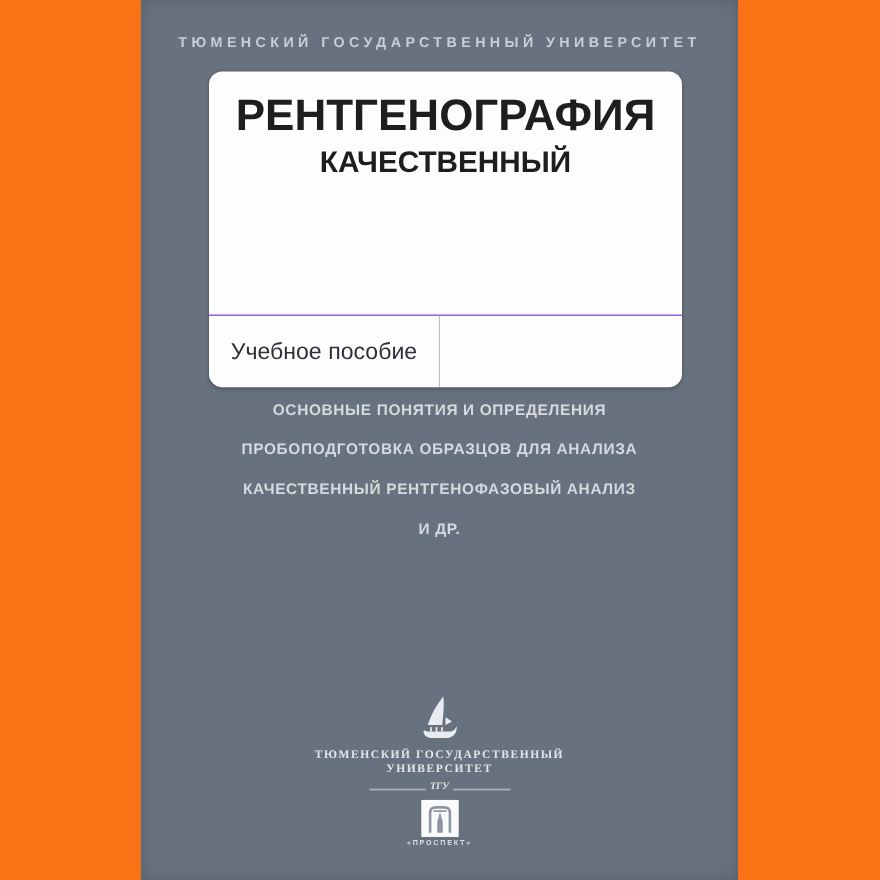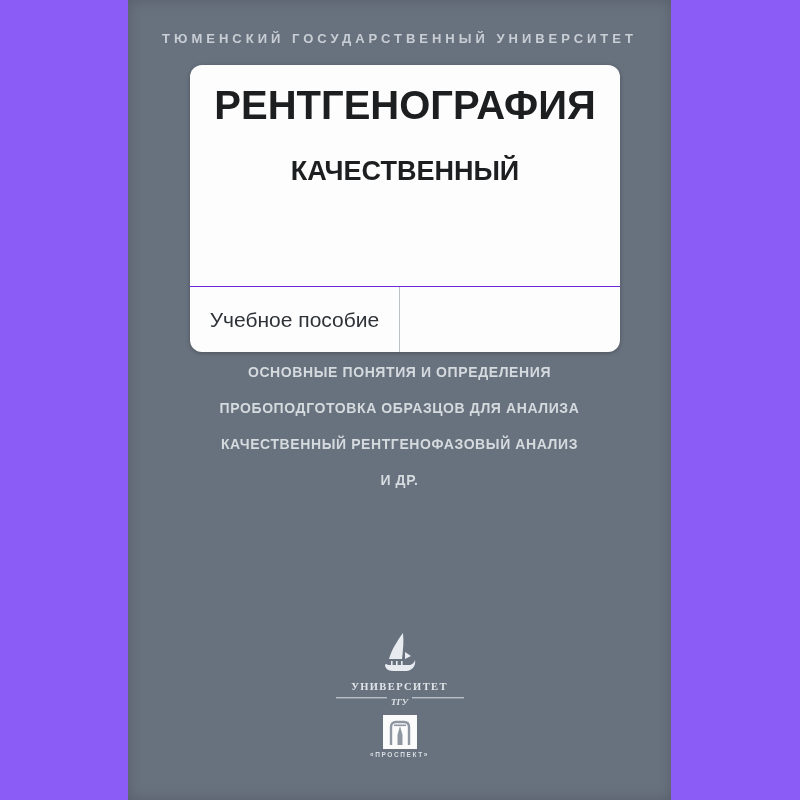--- a/index.html
+++ b/index.html
@@ -2,21 +2,21 @@
 <html><head>
 <meta charset="utf-8">
 <style>
   * { margin: 0; padding: 0; box-sizing: border-box; }
   html, body {
     width: 800px; height: 800px;
     background: #ffffff;
     font-family: "Liberation Sans", sans-serif;
     overflow: hidden;
   }
-  .stage { position: relative; width: 800px; height: 800px; background: #8b5cf6; }
+  .stage { position: relative; width: 800px; height: 800px; background: #f97316; }
 
   
   .cover {
     position: absolute;
     left: 128px; top: 0;
     width: 543px; height: 800px;
     background: #68727e;
     box-shadow: inset 0 0 14px rgba(0,0,0,0.18);
   }
 
@@ -48,21 +48,21 @@
     letter-spacing: 0px;
     color: #1d1e20;
     line-height: 46px;
   }
   .title-sub {
     text-align: center;
     font-size: 27px; font-weight: 700;
     color: #1d1e20;
     line-height: 34px;
   }
-  .title-sub.first { margin-top: 26px; }
+  .title-sub.first { margin-top: 2px; }
   .card-footer {
     position: absolute;
     left: 0; bottom: 0;
     width: 100%; height: 66px;
     border-top: 1px solid #6d28d9;
     display: flex;
   }
   .card-footer .cell {
     display: flex; align-items: center; justify-content: center;
     font-size: 21px;
@@ -96,21 +96,21 @@
     font-family: "Liberation Serif", serif;
     font-size: 10.5px; font-weight: 700;
     letter-spacing: 1.4px;
     color: #e2e6ea;
     line-height: 12.5px;
     white-space: nowrap;
   }
   .monogram-rule {
     margin: 3px auto 8px auto;
     width: 128px;
-    display: flex; align-items: flex-start; justify-content: center;
+    display: flex; align-items: flex-end; justify-content: center;
     gap: 4px;
   }
   .monogram-rule .rule-line {
     flex: 1; height: 0;
     border-top: 1px solid #b8bfc7;
     border-bottom: 1px solid rgba(184,191,199,0.4);
   }
   .monogram-rule .monogram {
     font-family: "Liberation Serif", serif;
     font-style: italic; font-weight: 700;
@@ -160,20 +160,21 @@
 
       <svg class="ship" width="36" height="46" viewBox="0 0 36 46" aria-hidden="true">
         <path d="M21 1 C 15 9, 9 19, 7 27 L 20 27 C 21 18, 22 9, 21 1 Z" fill="#e8ebef"></path>
         <path d="M23 20 L 29 24 L 23 27 Z" fill="#e8ebef"></path>
         <path d="M3 33 Q 4 31 6 33 L 28 33 Q 32 32 33 28 C 34 33 31 38 25 39 L 11 39 C 6 39 3 36 3 33 Z" fill="#e8ebef"></path>
         <rect x="9" y="29" width="1.6" height="4" fill="#e8ebef"></rect>
         <rect x="14" y="29" width="1.6" height="4" fill="#e8ebef"></rect>
         <rect x="19" y="29" width="1.6" height="4" fill="#e8ebef"></rect>
       </svg>
 
+      <div class="univ-name">ТЮМЕНСКИЙ ГОСУДАРСТВЕННЫЙ</div>
       <div class="univ-name">УНИВЕРСИТЕТ</div>
 
       <div class="monogram-rule">
         <span class="rule-line"></span>
         <span class="monogram">ТГУ</span>
         <span class="rule-line"></span>
       </div>
 
       <svg class="publisher-logo" width="38" height="34" viewBox="0 0 38 34" aria-hidden="true">
         <rect x="2" y="0" width="34" height="34" fill="#fbfbfc"></rect>

